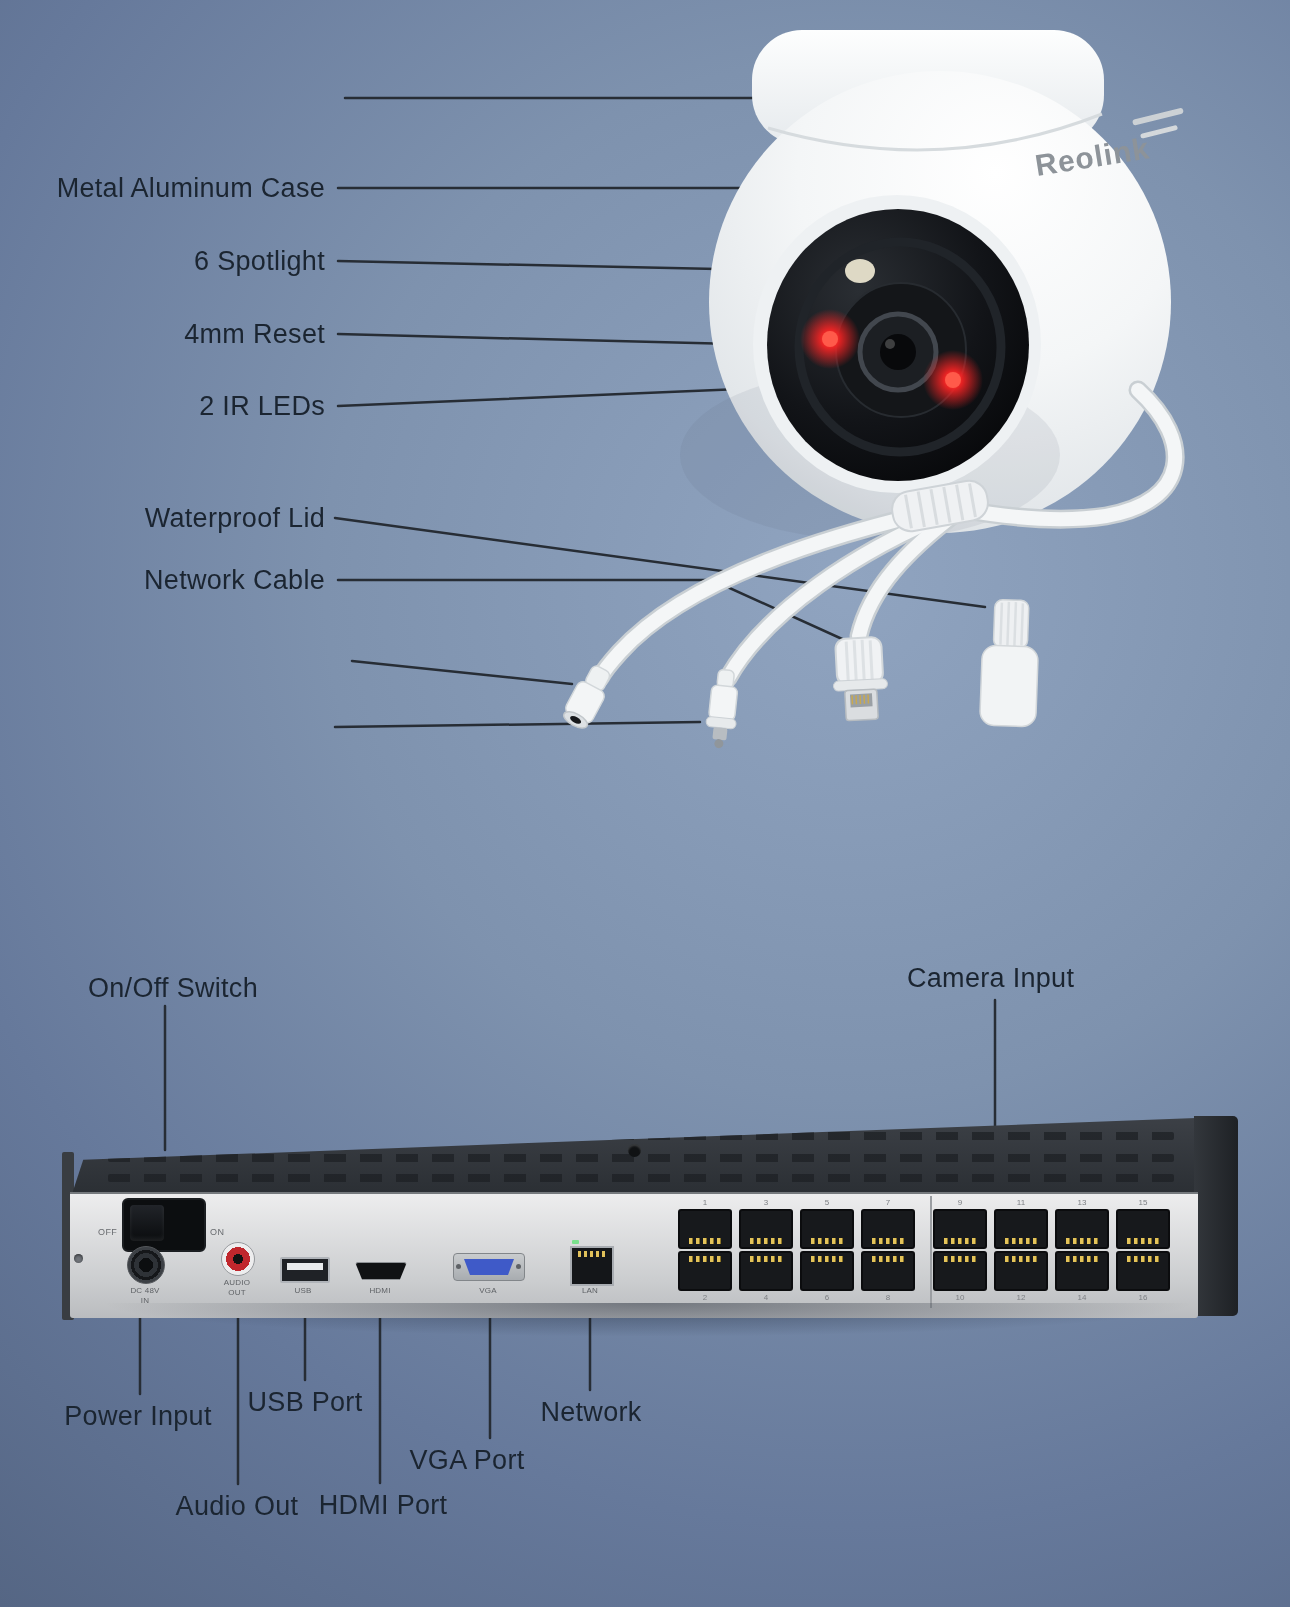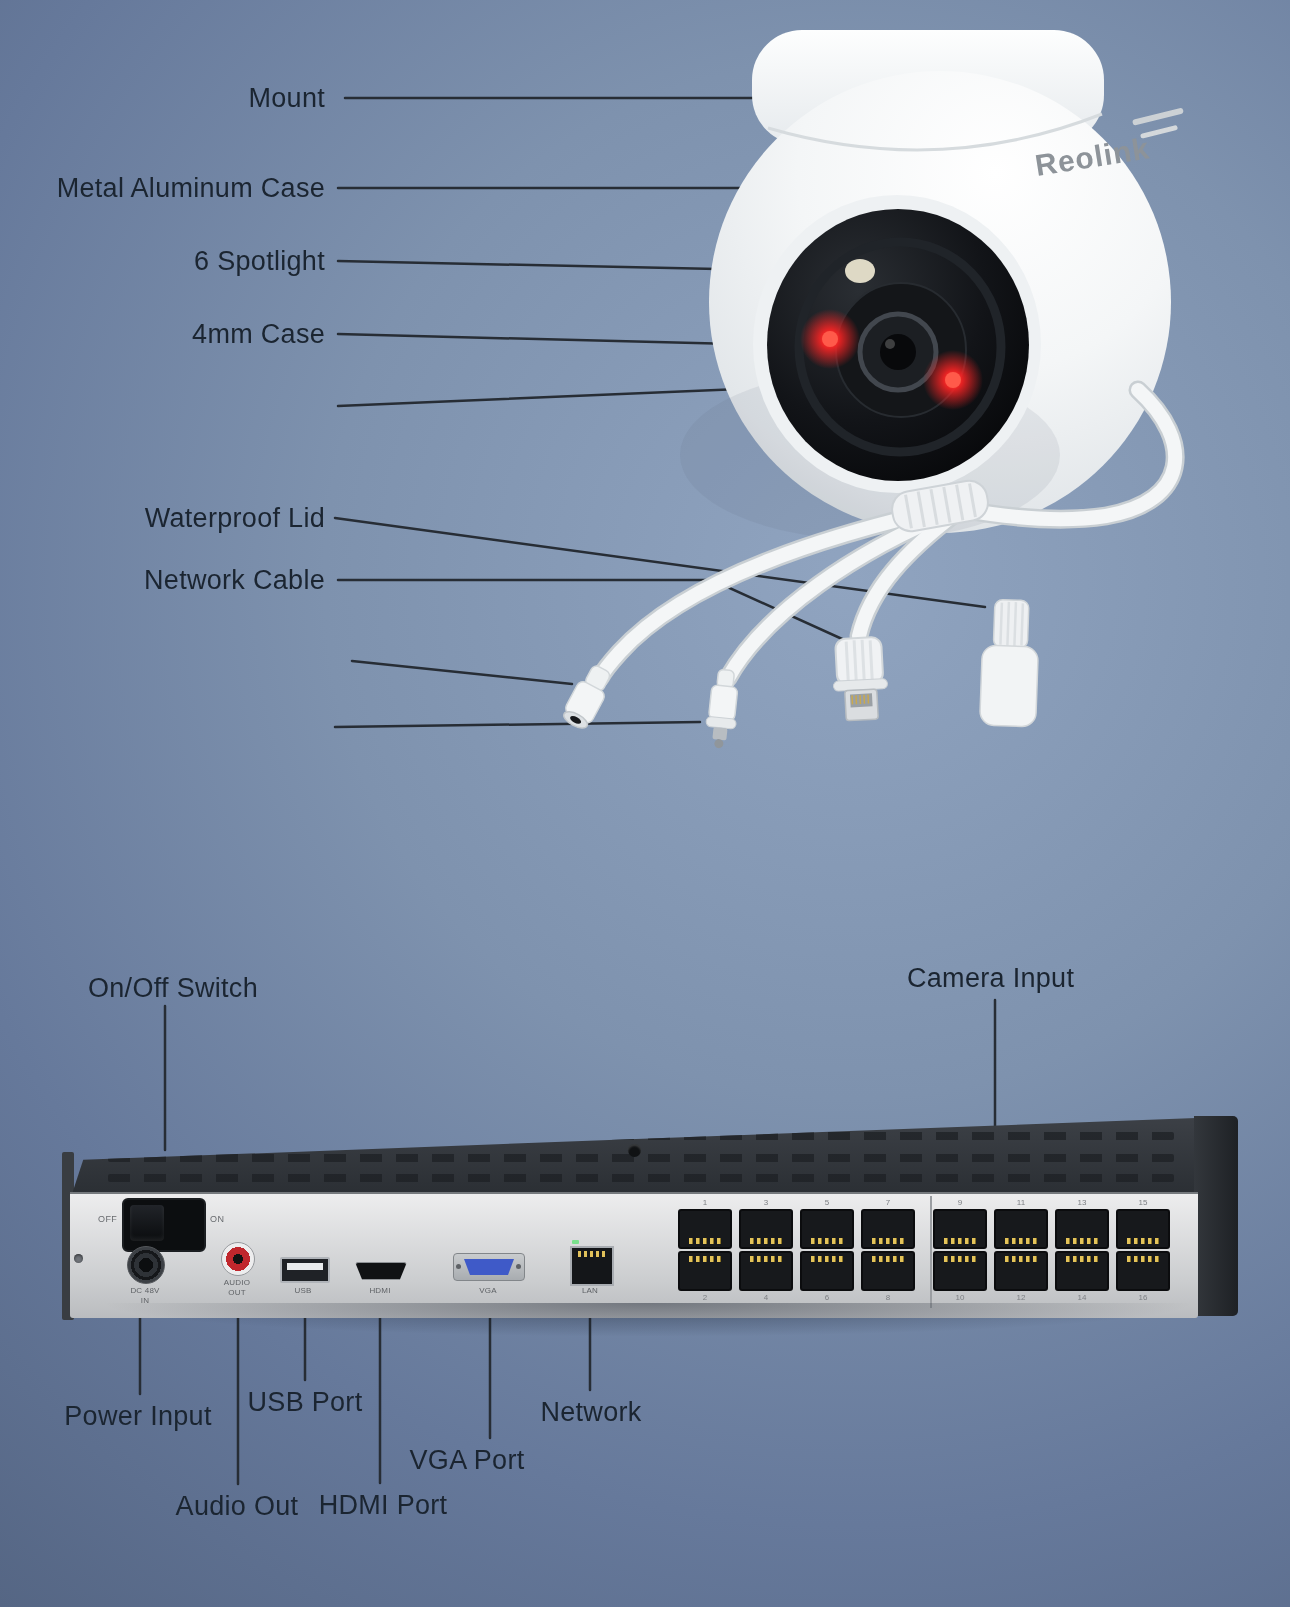--- a/index.html
+++ b/index.html
@@ -34,21 +34,21 @@
   .nvr-left{position:absolute;left:4px;top:40px;width:12px;height:168px;background:#393d42;border-radius:2px;}
   .nvr-right{position:absolute;left:1136px;top:4px;width:44px;height:200px;border-radius:0 5px 5px 0;
     background:linear-gradient(90deg,#33373c,#1e2125);}
   .nvr-face{position:absolute;left:12px;top:80px;width:1128px;height:124px;
     background:linear-gradient(#ededee,#cbcdcf 70%,#babcbf);border-top:2px solid #75797d;border-radius:0 0 3px 3px;}
   
   .power-switch{position:absolute;left:52px;top:4px;width:80px;height:50px;background:#0c0e10;
     border:2px solid #1b1e21;border-radius:6px;}
   .power-switch::after{content:'';position:absolute;left:6px;top:5px;width:34px;height:36px;border-radius:4px;
     background:linear-gradient(#212429,#0a0c0e);box-shadow:inset 0 -3px 4px rgba(255,255,255,.08);}
-  .sw-label{position:absolute;font-size:9px;color:#686b6f;letter-spacing:.4px;}
+  .sw-label{position:absolute;font-size:9px;color:#686b6f;letter-spacing:.4px;margin-top:13px;}
   .face-screw{position:absolute;left:4px;top:60px;width:9px;height:9px;border-radius:50%;
     background:#70747a;box-shadow:inset 0 1px 3px rgba(0,0,0,.6);}
   .dc-jack{position:absolute;left:57px;top:52px;width:36px;height:36px;border-radius:50%;border:1px solid #55585c;
     background:radial-gradient(circle,#0c0e10 0 7px,#2e3237 7px 12px,#15171a 12px 15px,#3c4045 15px 18px);}
   .audio-rca{position:absolute;left:151px;top:48px;width:32px;height:32px;border-radius:50%;border:1px solid #96999d;
     background:radial-gradient(circle,#121212 0 5px,#c0272d 5px 12px,#ededee 12px 16px);}
   .usb-port{position:absolute;left:210px;top:63px;width:46px;height:22px;background:#1f2226;
     border:2px solid #b0b4b9;border-radius:2px;}
   .usb-port::after{content:'';position:absolute;left:5px;right:5px;top:4px;height:7px;background:#e9ebed;}
   .hdmi-port{position:absolute;left:285px;top:68px;width:50px;height:16px;background:#101214;
@@ -198,24 +198,24 @@
       <path d="M-9 57 V66 M-5 57 V66 M-1 57 V66 M3 57 V66 M7 57 V66" stroke="#c9a94f" stroke-width="1.5"></path>
     </g>
 
     <g transform="translate(472,590) rotate(2)">
       <rect x="-17" y="0" width="34" height="48" rx="8" fill="#eef0f2" stroke="#d0d5d8" stroke-width="1.5"></rect>
       <path d="M-10 3 V45 M-3 2 V46 M4 2 V46 M11 3 V45" stroke="#dbdfe2" stroke-width="2.5"></path>
       <rect x="-28" y="46" width="56" height="80" rx="14" fill="#f2f4f5" stroke="#d3d7da" stroke-width="1.5"></rect>
     </g>
   </svg>
 
-  <div class="lbl cam-lbl" style="top:82px">Mount</div>
   <div class="lbl cam-lbl" style="top:172px">Metal Aluminum Case</div>
   <div class="lbl cam-lbl" style="top:245px">6 Spotlight</div>
-  <div class="lbl cam-lbl" style="top:318px">4mm Case</div>
+  <div class="lbl cam-lbl" style="top:318px">4mm Reset</div>
+  <div class="lbl cam-lbl" style="top:390px">2 IR LEDs</div>
   <div class="lbl cam-lbl" style="top:564px">Network Cable</div>
   <div class="lbl cam-lbl" style="top:502px">Waterproof Lid</div>
 
   <div class="lbl" style="left:88px;top:972px">On/Off Switch</div>
   <div class="lbl" style="left:907px;top:962px">Camera Input</div>
 
   <div class="nvr">
     <div class="nvr-left"></div>
     <div class="nvr-top">
       <div class="vent-row" style="top:14px"></div>

